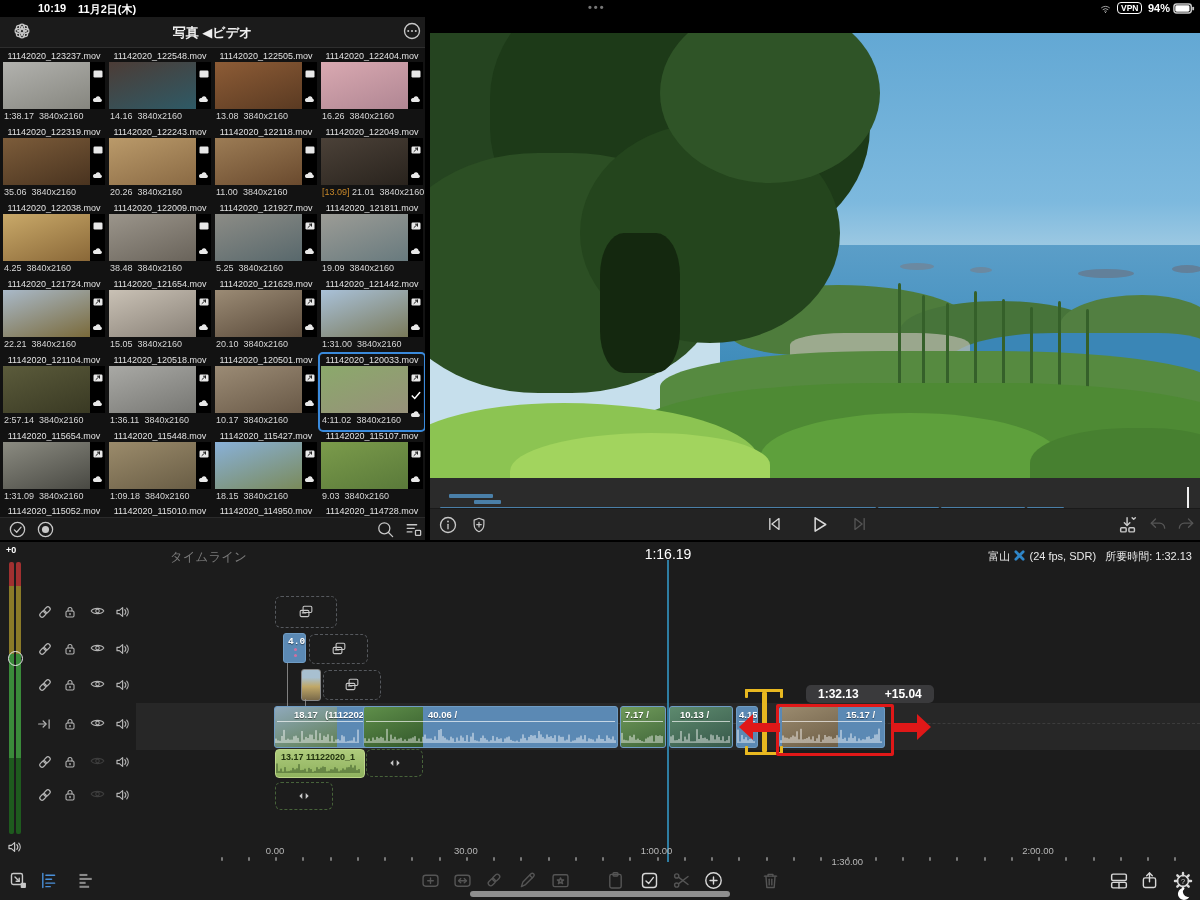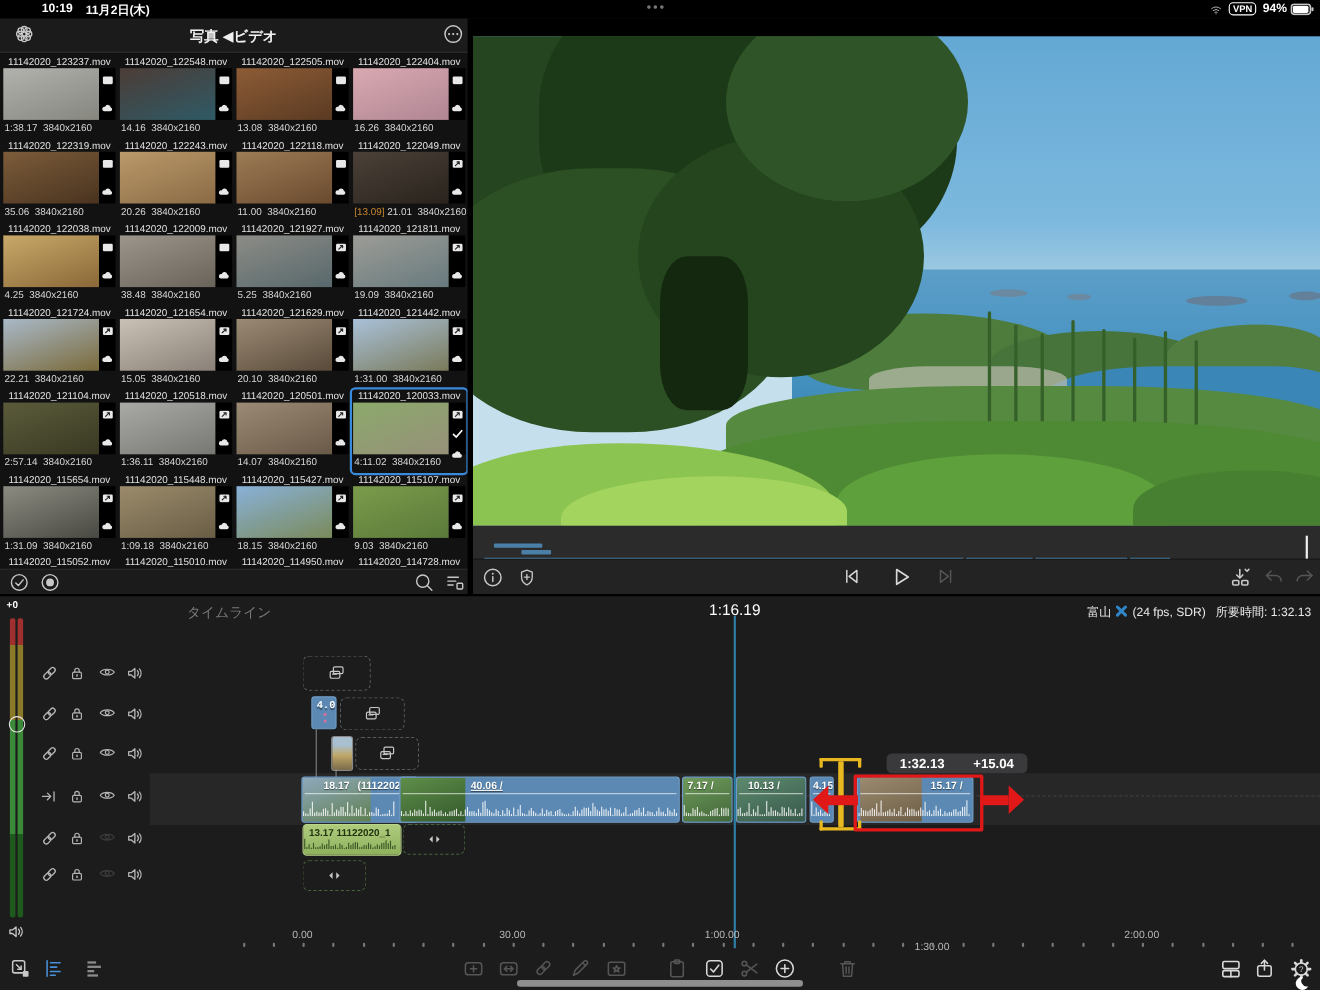--- a/index.html
+++ b/index.html
@@ -378,21 +378,21 @@
           <div class="mthumb" style="background:linear-gradient(160deg,#9b8b75,#695947);"></div>
           <div class="mstrip">
             <span><svg width="10" height="8" viewBox="0 0 10 8">
                 <rect x="0.5" y="0.5" width="9" height="7" rx="1.2" fill="#e8e8e8"></rect>
                 <path d="M3 5.5 L6.5 2.2 M6.5 2.2 h-2 M6.5 2.2 v2" stroke="#222" stroke-width="1" fill="none" stroke-linecap="round"></path>
               </svg></span>
             <span><svg width="11" height="8" viewBox="0 0 12 9">
                 <path d="M2.6 8 h6.6 a2 2 0 0 0 .4-3.9 a3 3 0 0 0 -5.8-.6 a2.2 2.2 0 0 0 -1.2 4.5 Z" fill="#e8e8e8"></path>
               </svg></span>
           </div>
-          <div class="minfo"><span>14.07</span>&nbsp;&nbsp;<span>3840x2160</span></div>
+          <div class="minfo"><span>10.17</span>&nbsp;&nbsp;<span>3840x2160</span></div>
         </div>
         <div class="mcell msel" style="left: 320px; top: 306px;">
           <div class="mname">11142020_120033.mov</div>
           <div class="mthumb" style="background:linear-gradient(160deg,#8ba96b,#97917a);"></div>
           <div class="mstrip">
             <span><svg width="10" height="8" viewBox="0 0 10 8">
                 <rect x="0.5" y="0.5" width="9" height="7" rx="1.2" fill="#e8e8e8"></rect>
                 <path d="M3 5.5 L6.5 2.2 M6.5 2.2 h-2 M6.5 2.2 v2" stroke="#222" stroke-width="1" fill="none" stroke-linecap="round"></path>
               </svg></span>
             <span><svg width="10" height="9" viewBox="0 0 12 10">
@@ -861,21 +861,21 @@
           <div class="cthumb" style="left:0px;width:62px;background:linear-gradient(160deg,#8fa9bc,#5f7f52);"></div>
           <span class="lbl" style="left:19px;">18.17</span>
           <span class="lbl" style="left:50px;">(1112202</span>
           <span class="thinline"></span>
           <span class="wave"><svg width="85" height="16">
               <path d="M1 16 L1 11.6 M3 16 L3 13.4 M5 16 L5 13.8 M7 16 L7 9.0 M9 16 L9 2.9 M11 16 L11 12.8 M13 16 L13 11.7 M15 16 L15 12.7 M17 16 L17 12.6 M19 16 L19 9.3 M21 16 L21 8.7 M23 16 L23 10.9 M25 16 L25 14.7 M27 16 L27 4.0 M29 16 L29 12.6 M31 16 L31 9.9 M33 16 L33 11.0 M35 16 L35 7.5 M37 16 L37 7.7 M39 16 L39 12.2 M41 16 L41 3.2 M43 16 L43 13.3 M45 16 L45 6.2 M47 16 L47 13.0 M49 16 L49 8.7 M51 16 L51 9.9 M53 16 L53 7.3 M55 16 L55 14.4 M57 16 L57 8.8 M59 16 L59 14.6 M61 16 L61 12.5 M63 16 L63 12.1 M65 16 L65 13.4 M67 16 L67 8.2 M69 16 L69 9.4 M71 16 L71 14.6 M73 16 L73 14.1 M75 16 L75 13.7 M77 16 L77 13.5 M79 16 L79 10.3 M81 16 L81 14.6 M83 16 L83 2.6 " stroke="#ffffff" stroke-width="1" opacity="0.85" fill="none"></path>
             </svg></span>
         </div>
         <div class="clip" style="left: 363px; top: 164px; width: 255px; height: 42px;">
           <div class="cthumb" style="left:0px;width:59px;background:linear-gradient(160deg,#5f8f4a,#33582b);"></div>
-          <span class="lbl" style="left:64px;text-decoration:underline;">40.06  /</span>
+          <span class="lbl" style="left:64px;">40.06  /</span>
           <span class="thinline"></span>
           <span class="wave"><svg width="253" height="16">
               <path d="M1 16 L1 11.2 M3 16 L3 14.1 M5 16 L5 11.6 M7 16 L7 13.9 M9 16 L9 10.5 M11 16 L11 12.8 M13 16 L13 9.9 M15 16 L15 11.2 M17 16 L17 9.8 M19 16 L19 10.7 M21 16 L21 13.6 M23 16 L23 1.9 M25 16 L25 14.1 M27 16 L27 7.6 M29 16 L29 11.8 M31 16 L31 9.8 M33 16 L33 12.6 M35 16 L35 11.6 M37 16 L37 10.8 M39 16 L39 13.8 M41 16 L41 12.3 M43 16 L43 13.9 M45 16 L45 11.7 M47 16 L47 11.4 M49 16 L49 10.4 M51 16 L51 9.2 M53 16 L53 14.0 M55 16 L55 11.5 M57 16 L57 14.6 M59 16 L59 9.8 M61 16 L61 7.6 M63 16 L63 11.6 M65 16 L65 11.6 M67 16 L67 11.5 M69 16 L69 13.0 M71 16 L71 9.3 M73 16 L73 12.9 M75 16 L75 3.0 M77 16 L77 2.0 M79 16 L79 9.2 M81 16 L81 10.7 M83 16 L83 12.5 M85 16 L85 13.3 M87 16 L87 9.7 M89 16 L89 11.3 M91 16 L91 14.9 M93 16 L93 10.5 M95 16 L95 13.7 M97 16 L97 8.6 M99 16 L99 10.5 M101 16 L101 14.0 M103 16 L103 8.1 M105 16 L105 14.8 M107 16 L107 9.6 M109 16 L109 5.8 M111 16 L111 13.2 M113 16 L113 13.7 M115 16 L115 14.4 M117 16 L117 10.9 M119 16 L119 8.5 M121 16 L121 11.2 M123 16 L123 12.8 M125 16 L125 14.5 M127 16 L127 13.2 M129 16 L129 8.9 M131 16 L131 13.7 M133 16 L133 10.2 M135 16 L135 11.9 M137 16 L137 11.3 M139 16 L139 14.9 M141 16 L141 11.5 M143 16 L143 10.3 M145 16 L145 9.5 M147 16 L147 12.9 M149 16 L149 13.9 M151 16 L151 14.4 M153 16 L153 13.6 M155 16 L155 14.8 M157 16 L157 11.6 M159 16 L159 7.4 M161 16 L161 10.9 M163 16 L163 13.3 M165 16 L165 9.9 M167 16 L167 8.0 M169 16 L169 8.6 M171 16 L171 8.2 M173 16 L173 11.2 M175 16 L175 4.0 M177 16 L177 7.4 M179 16 L179 10.1 M181 16 L181 11.6 M183 16 L183 7.5 M185 16 L185 10.0 M187 16 L187 9.2 M189 16 L189 11.1 M191 16 L191 8.2 M193 16 L193 14.6 M195 16 L195 8.5 M197 16 L197 9.9 M199 16 L199 9.8 M201 16 L201 13.5 M203 16 L203 12.6 M205 16 L205 7.6 M207 16 L207 14.7 M209 16 L209 13.6 M211 16 L211 13.2 M213 16 L213 10.7 M215 16 L215 10.4 M217 16 L217 8.6 M219 16 L219 12.3 M221 16 L221 8.1 M223 16 L223 14.3 M225 16 L225 11.3 M227 16 L227 11.9 M229 16 L229 12.5 M231 16 L231 14.5 M233 16 L233 11.5 M235 16 L235 8.1 M237 16 L237 11.9 M239 16 L239 12.0 M241 16 L241 14.0 M243 16 L243 8.4 M245 16 L245 10.9 M247 16 L247 12.3 M249 16 L249 9.4 M251 16 L251 13.2 " stroke="#ffffff" stroke-width="1" opacity="0.85" fill="none"></path>
             </svg></span>
         </div>
         <div class="clip" style="left: 620px; top: 164px; width: 46px; height: 42px;">
           <div class="cthumb" style="left:0px;width:46px;background:linear-gradient(160deg,#6f9a5a,#41663a);"></div>
           <span class="lbl" style="left:4px;">7.17  /</span>
           <span class="thinline"></span>
           <span class="wave"><svg width="44" height="16">

